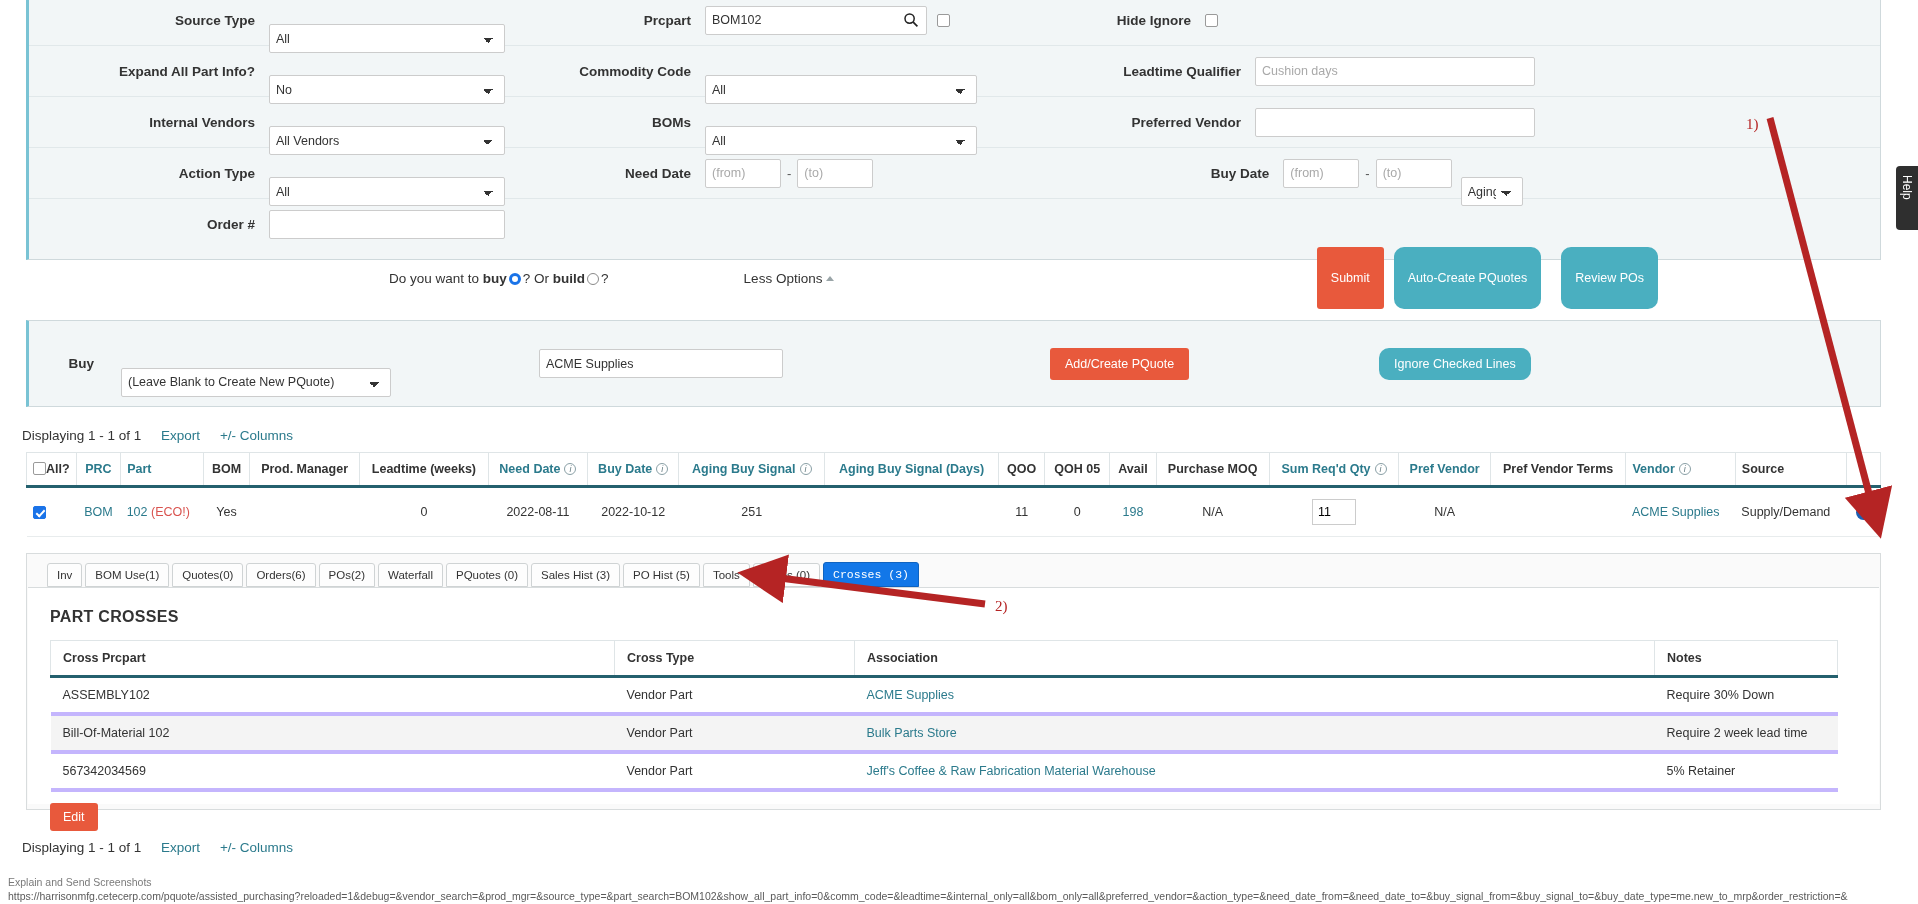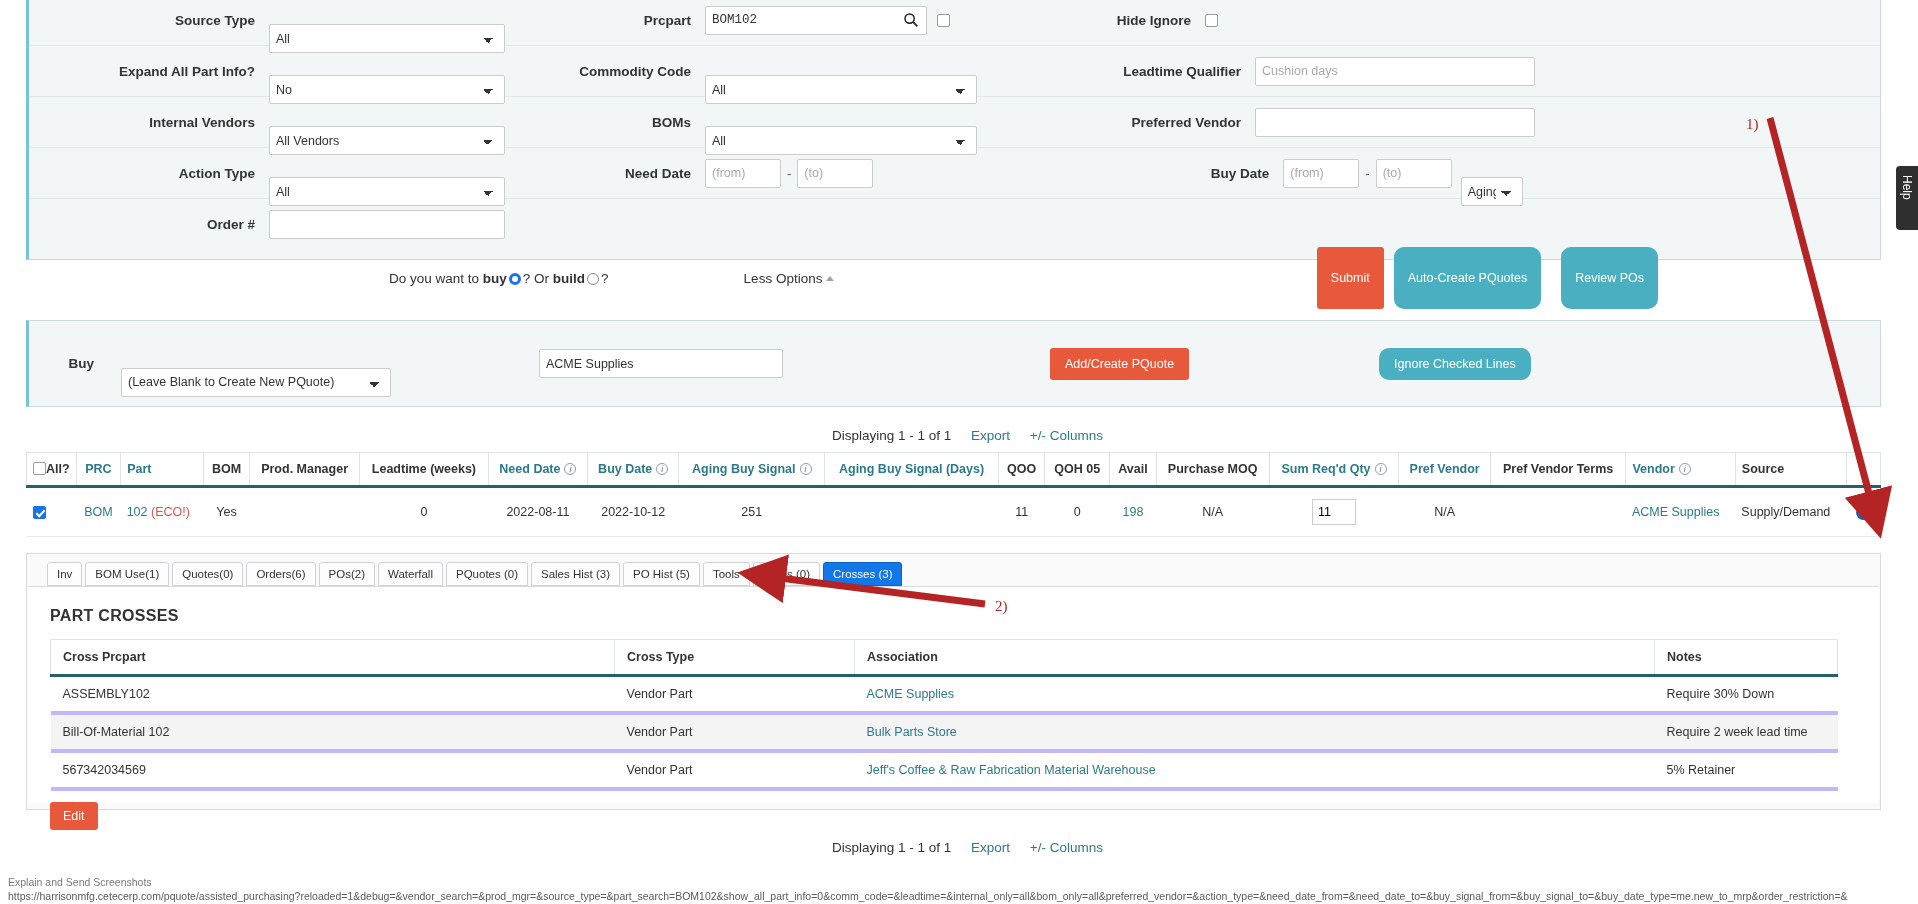--- a/index.html
+++ b/index.html
@@ -126,22 +126,22 @@
     font-family: "Liberation Sans", sans-serif;
     font-size: 12.5px; color: #fff;
     padding: 24px 14px; cursor: pointer;
     white-space: nowrap;
   }
   .btn-red  { background: #e8593c; }
   .btn-teal { background: #4aafc0; border-radius: 10px; }
 
   
   .disp-row {
-    position: absolute; width: 1855px; left: 40px;
-    text-align: center; font-size: 13.5px; color: #333;
+    position: absolute; width: 1855px; left: 22px;
+    text-align: left; font-size: 13.5px; color: #333;
   }
   .disp-row .lnk { color: #2b7a8c; margin-left: 16px; cursor: pointer; }
 
   table.grid { border-collapse: collapse; font-size: 12.5px; }
   #main-grid {
     position: absolute; left: 26px; top: 452px; width: 1855px;
     background: #fff;
   }
   #main-grid th {
     border: 1px solid #dfe5e7;
@@ -196,21 +196,21 @@
     align-items: flex-end;
   }
   .tab {
     border: 1px solid #cfd3d4;
     background: #fdfdfd;
     padding: 5px 9px;
     font-size: 11.5px; color: #333;
     border-radius: 3px 3px 0 0;
     cursor: pointer; white-space: nowrap;
   }
-  .tab.active { background: #1277e8; color: #fff; border-color: #0f63c0; }
+  .tab.active { background: #1277e8; color: #fff; border-color: #0f63c0; font-family: Liberation Mono, monospace; }
   .tabpanel {
     background: #fff;
     margin: 0 1px;
     border-top: 1px solid #d8dcdd;
     height: 217px;
     padding: 16px 22px 0 22px;
   }
   .panel-title {
     font-size: 16px; font-weight: bold; color: #333;
     letter-spacing: .3px; margin: 4px 0 14px 0;
@@ -283,21 +283,21 @@
 
   <div class="panel" id="search-panel">
 
     <div class="frow">
       <div class="lbl w1">Source Type</div>
       <select class="ctl w-sel-l">
         <option>All</option>
       </select>
       <div class="lbl w2">Prcpart</div>
       <div class="search-wrap">
-        <input class="ctl" style="width: 222px; font-family: Liberation Mono, monospace;" value="BOM102">
+        <input class="ctl" style="width: 222px;" value="BOM102">
         <svg class="srch-icon" viewBox="0 0 16 16">
           <circle cx="6.6" cy="6.6" r="4.6" fill="none" stroke="#222" stroke-width="1.5"></circle>
           <line x1="10.2" y1="10.2" x2="14.4" y2="14.4" stroke="#222" stroke-width="1.7"></line>
         </svg>
       </div>
       <span class="cbx" style="margin-left:10px"></span>
       <div class="lbl w3" style="width:255px">Hide Ignore</div>
       <span class="cbx"></span>
     </div>
 

